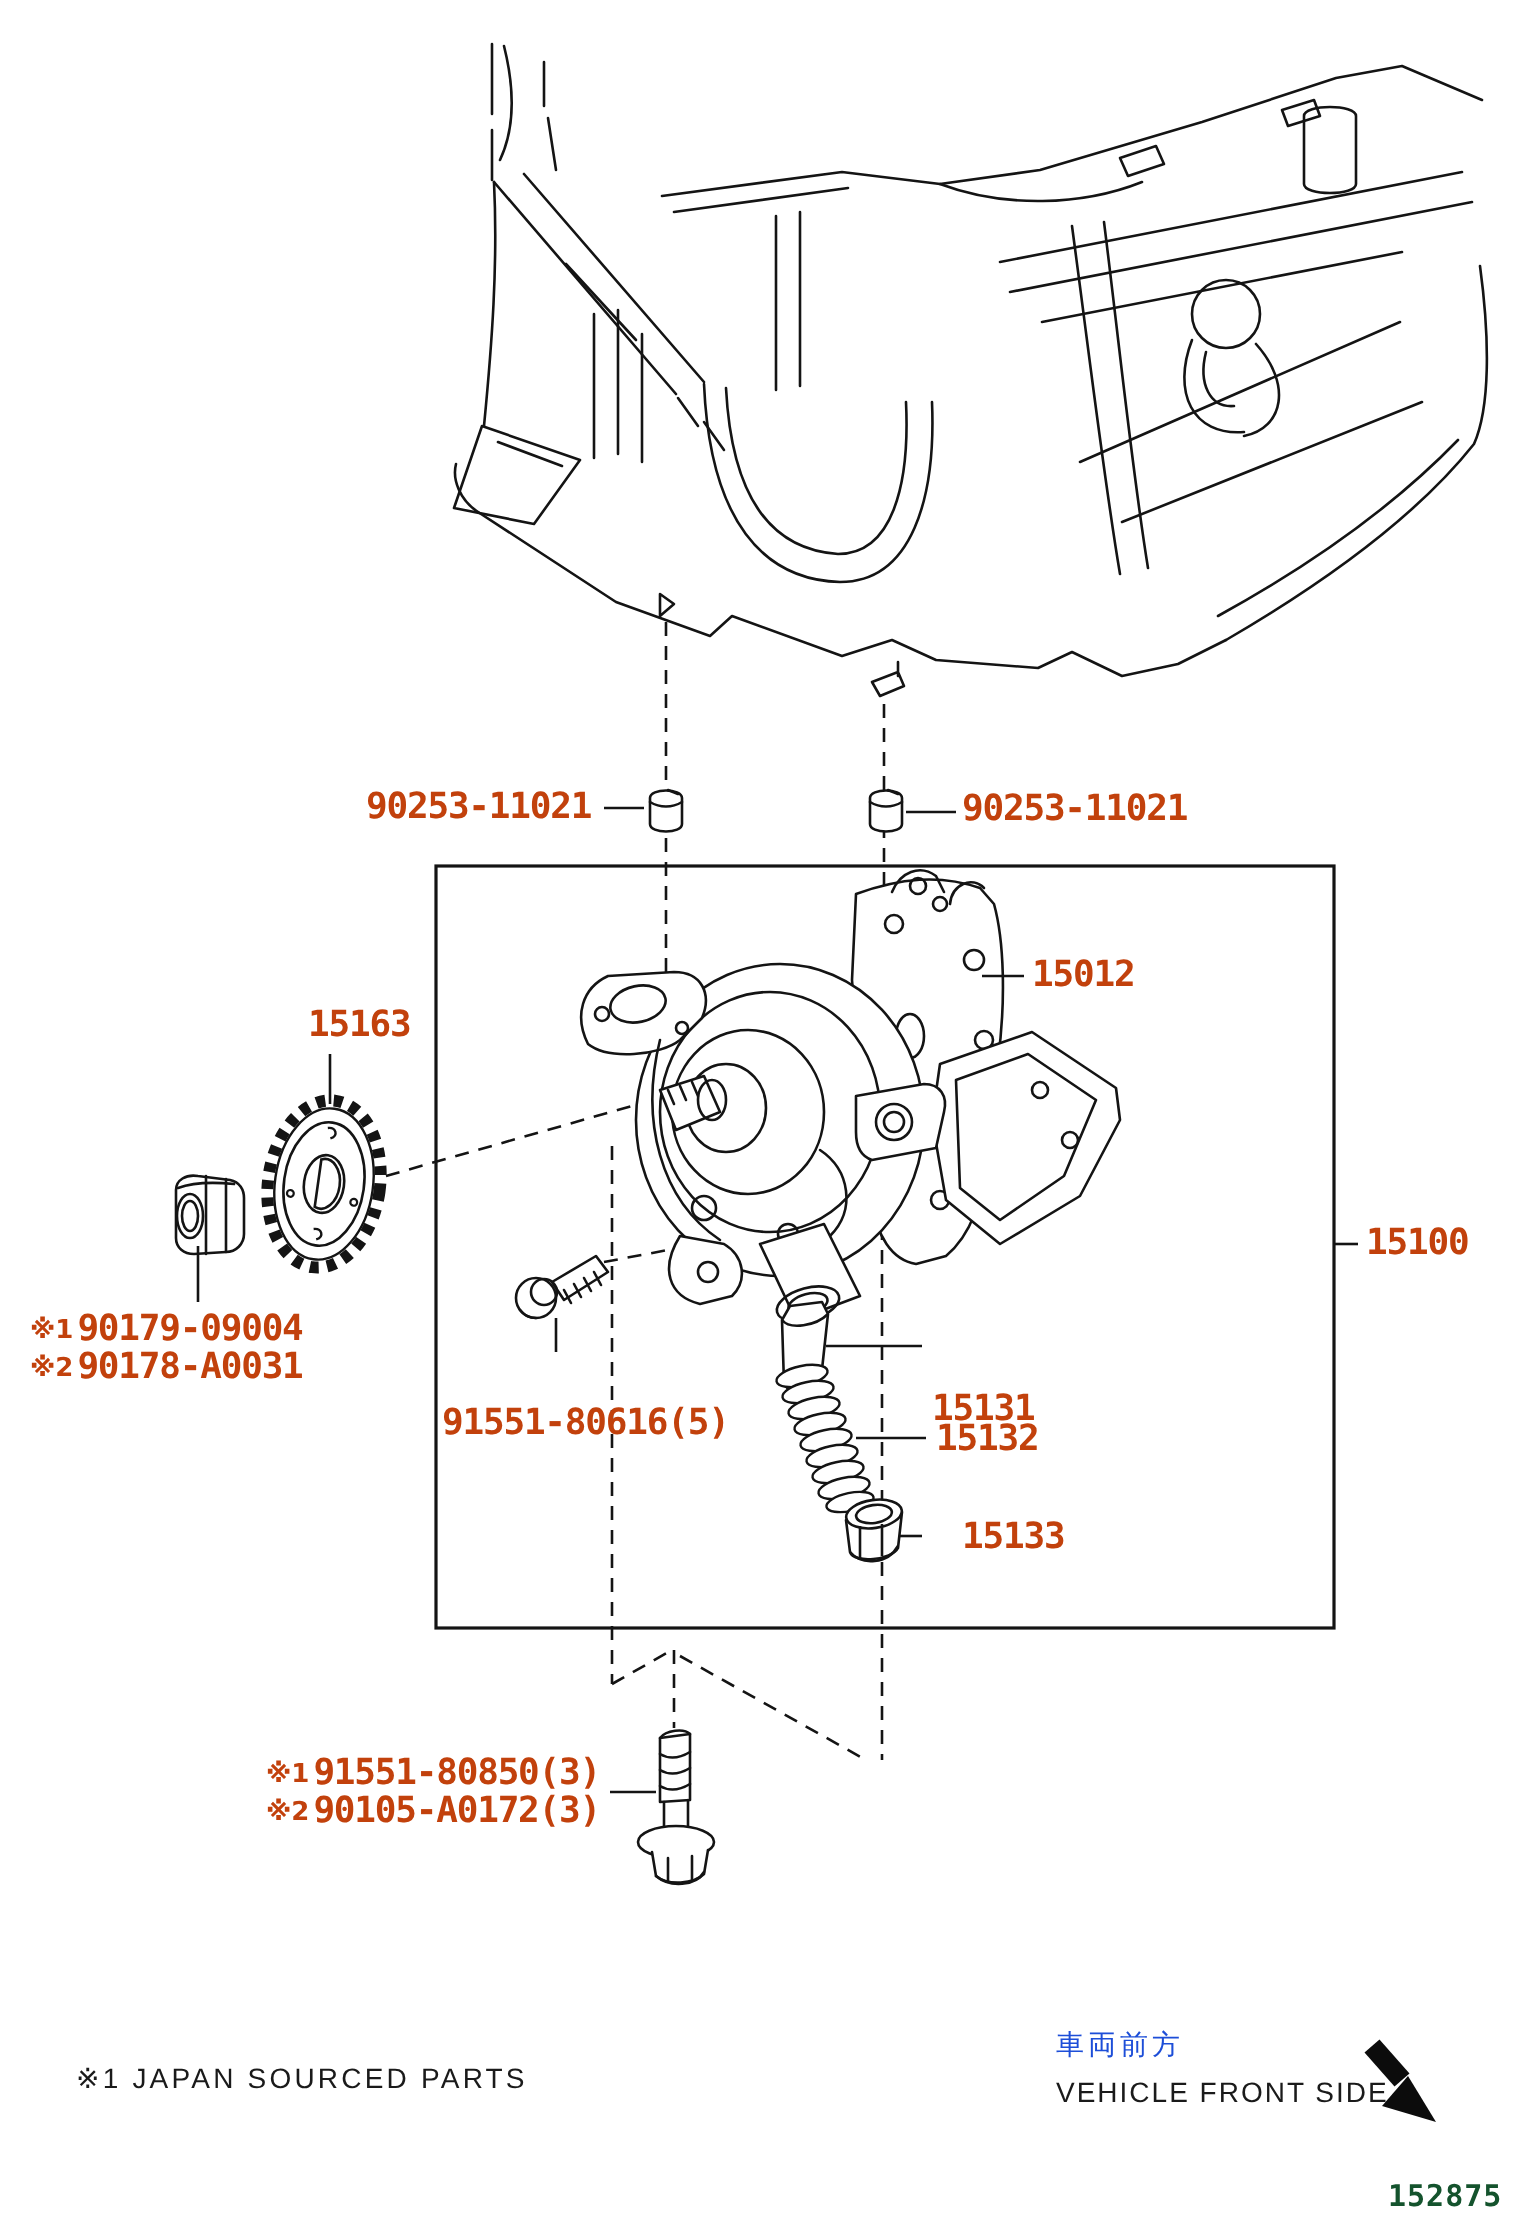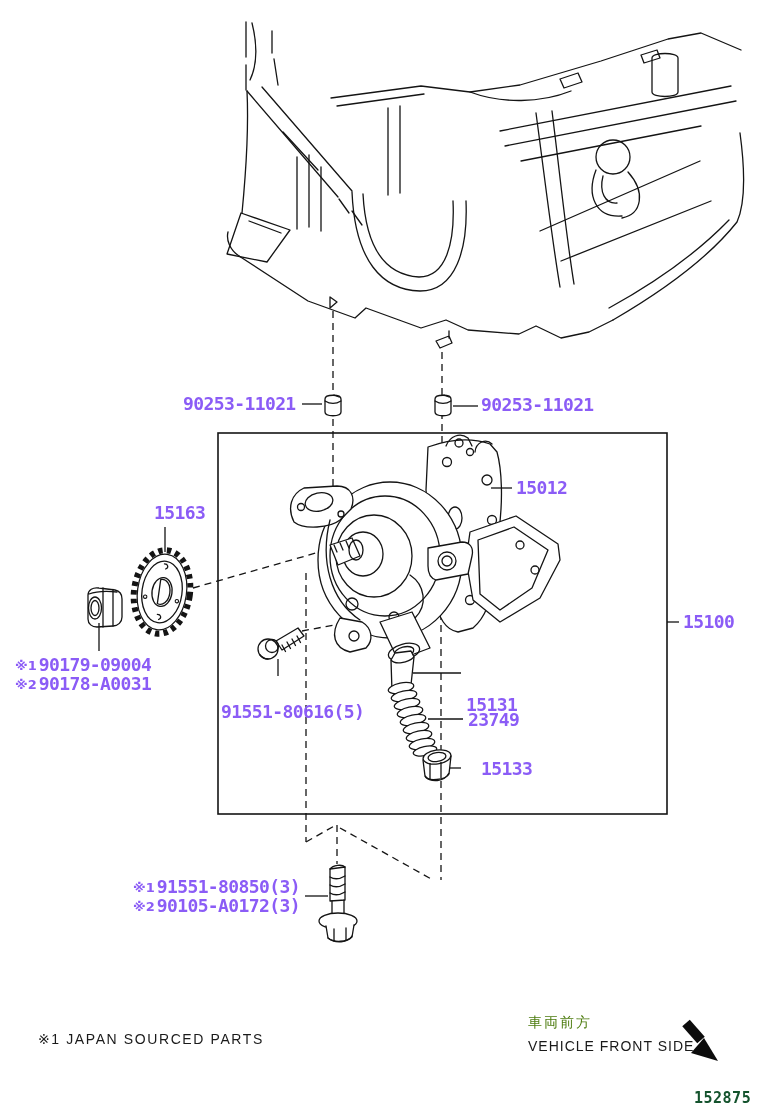--- a/index.html
+++ b/index.html
@@ -1,27 +1,27 @@
 <!DOCTYPE html>
 <html><head>
 <meta charset="utf-8">
 <style>
   html,body{margin:0;padding:0;background:#fff;}
   #canvas{position:relative;width:760px;height:1112px;background:#fff;overflow:hidden;
           font-family:"DejaVu Sans Mono",monospace;color:#111;}
   #art{position:absolute;left:0;top:0;}
   .pn{position:absolute;font-family:"DejaVu Sans Mono",monospace;font-weight:bold;
-      font-size:18px;letter-spacing:-0.6px;white-space:nowrap;color:#8b5cf6;line-height:1;}
+      font-size:18px;letter-spacing:-0.6px;white-space:nowrap;color:#c2410c;line-height:1;}
   .pn .mark{font-size:13px;font-weight:bold;letter-spacing:0;margin-right:2px;
             font-family:"DejaVu Sans",sans-serif;position:relative;top:-1px;}
   .pn2{line-height:17px;}
   .foot{position:absolute;font-family:"Liberation Sans","DejaVu Sans",sans-serif;
         font-size:14px;letter-spacing:1.6px;color:#1a1a1a;white-space:nowrap;line-height:17px;}
   .jp{position:absolute;font-family:"DejaVu Sans",sans-serif;font-size:14px;
-      letter-spacing:2px;color:#4d7c0f;white-space:nowrap;}
+      letter-spacing:2px;color:#1d4ed8;white-space:nowrap;}
   .fig{position:absolute;font-family:"DejaVu Sans Mono",monospace;font-weight:bold;
        font-size:15px;letter-spacing:0.5px;color:#14532d;}
 </style>
 </head>
 <body>
 
 <div id="canvas">
 
 <svg id="art" width="760" height="1112" viewBox="0 0 760 1112">
 
@@ -228,21 +228,21 @@
   <div class="pn" style="left:683px;top:613px;">15100</div>
   <div class="pn" style="left:154px;top:504px;">15163</div>
 
   <div class="pn pn2" style="left:15px;top:656px;">
     <div><span class="mark">※1</span><span>90179-09004</span></div>
     <div><span class="mark">※2</span><span>90178-A0031</span></div>
   </div>
 
   <div class="pn" style="left:221px;top:683px;margin-top:20px;">91551-80616(5)</div>
   <div class="pn" style="left:466px;top:665px;margin-top:31px;">15131</div>
-  <div class="pn" style="left:468px;top:711px;">23749</div>
+  <div class="pn" style="left:468px;top:711px;">15132</div>
   <div class="pn" style="left:466px;top:760px;margin-left:15px;">15133</div>
 
   <div class="pn pn2" style="left:133px;top:878px;">
     <div><span class="mark">※1</span><span>91551-80850(3)</span></div>
     <div><span class="mark">※2</span><span>90105-A0172(3)</span></div>
   </div>
 
   <div class="foot" style="left:38px;top:1031px;">※1 JAPAN SOURCED PARTS</div>
 
   <div class="jp" style="left:528px;top:1014px;">車両前方</div>

